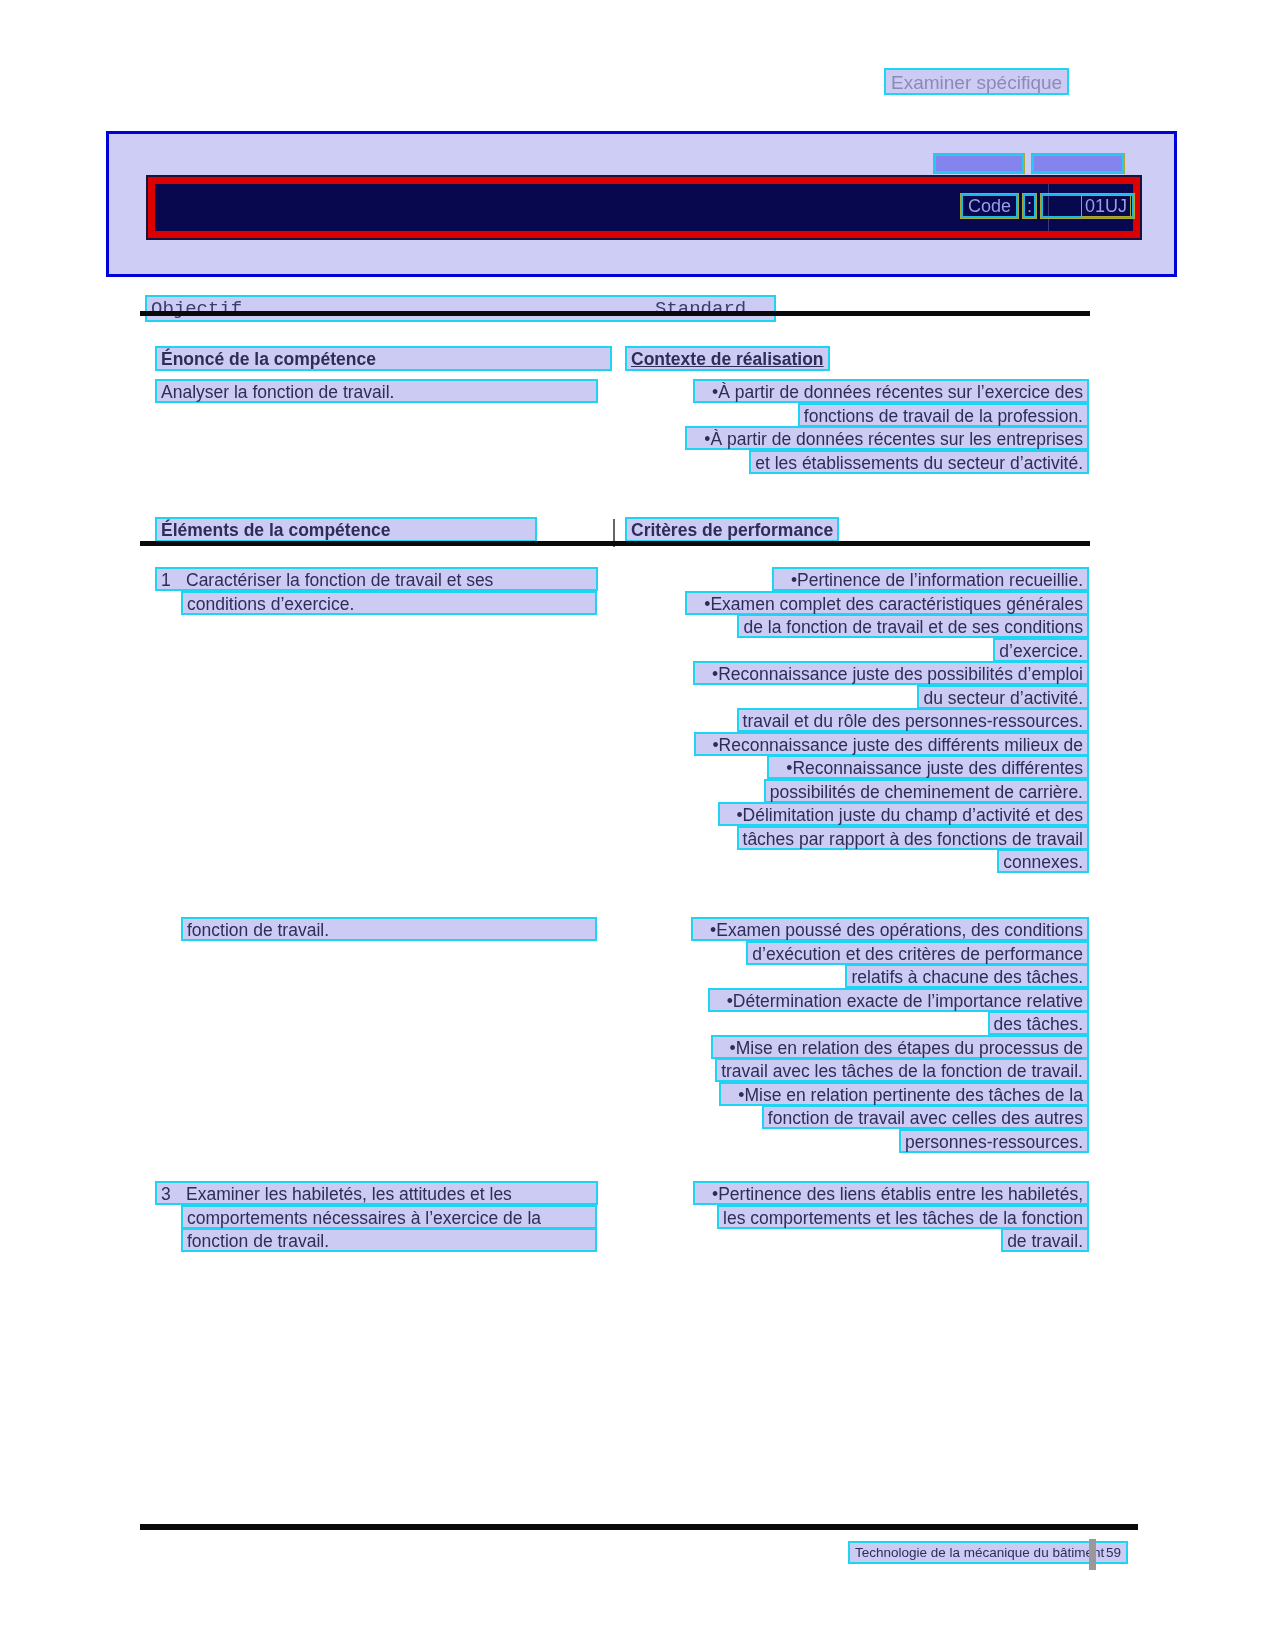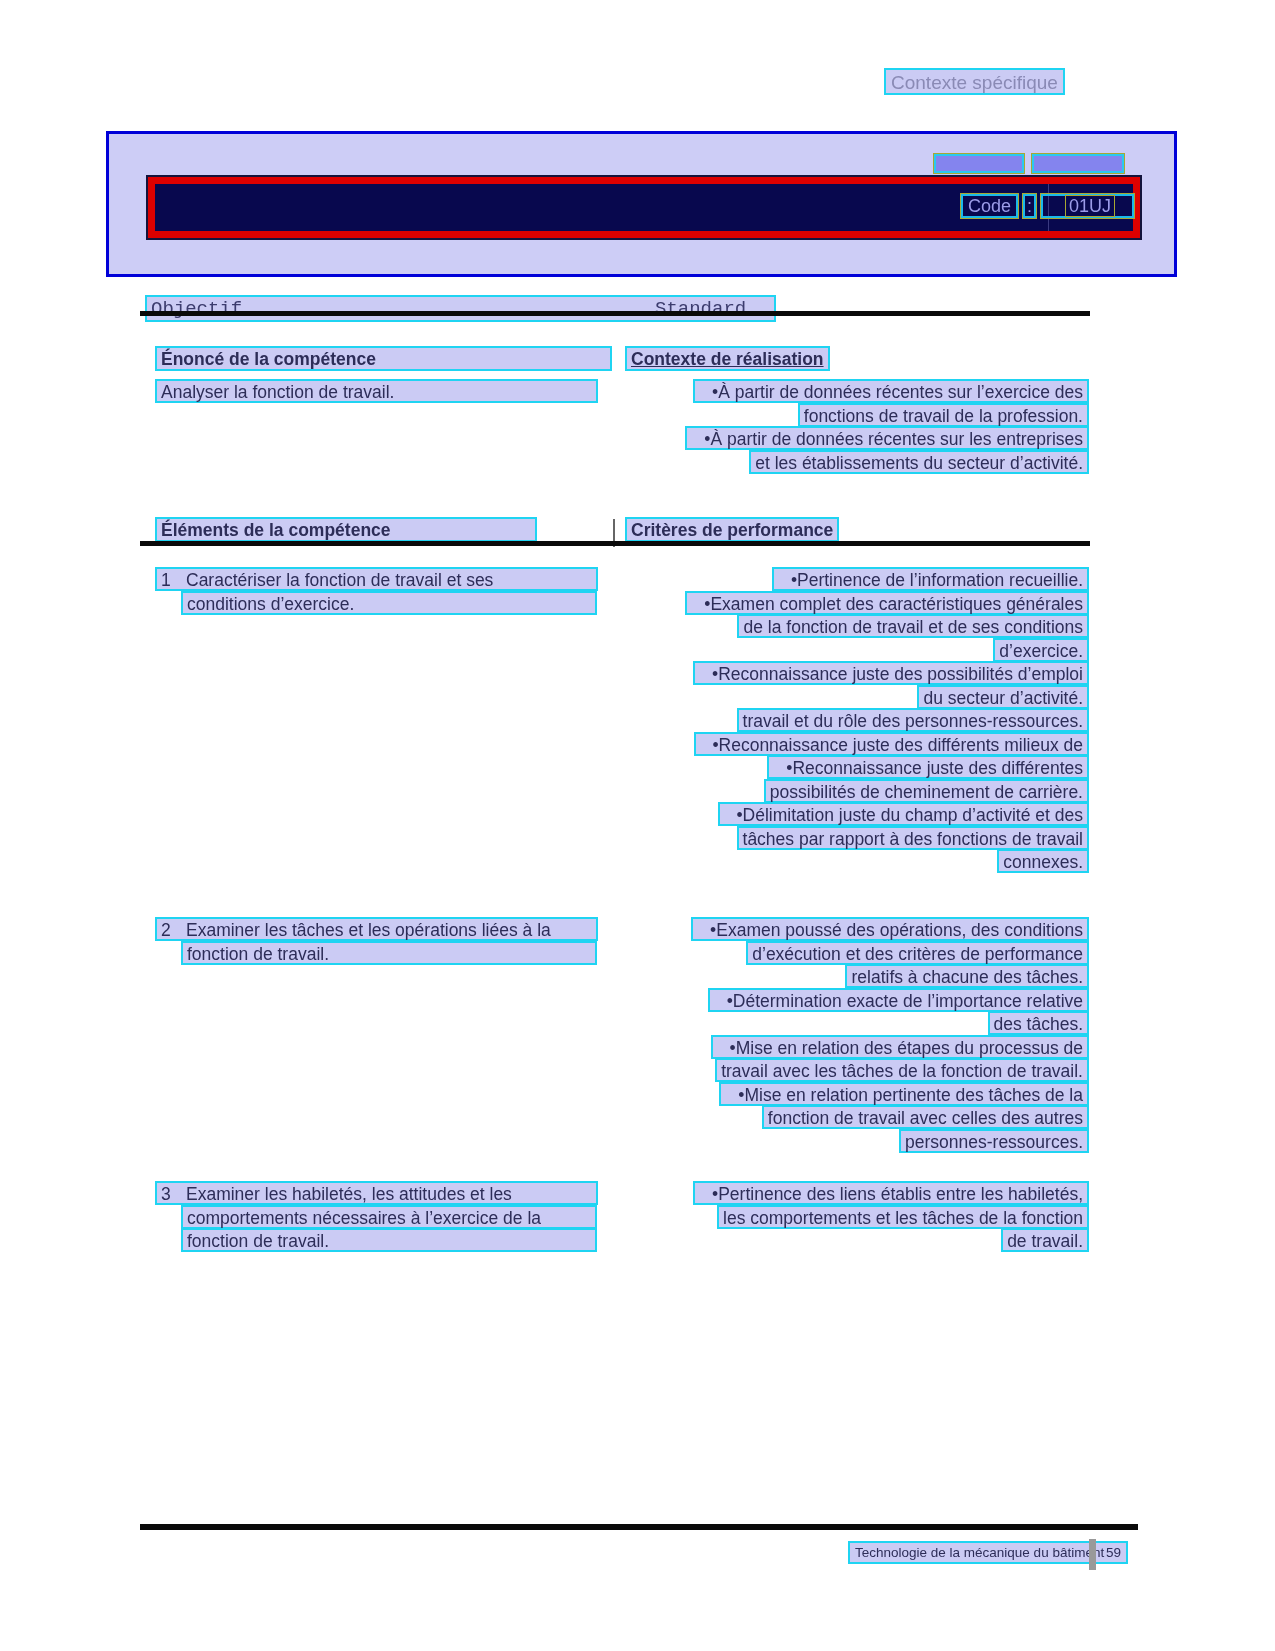--- a/index.html
+++ b/index.html
@@ -32,21 +32,21 @@
   .form-field.f2{left:922px;width:94px;}
   .navy-bar{position:absolute;left:39px;top:43px;width:992px;height:61px;
             background:var(--banner-navy,#08084e);border:7px solid var(--banner-red,#dd0000);
             outline:2px solid #14143c;box-sizing:border-box;}
   .navy-divider{position:absolute;left:893px;top:0;width:1px;height:100%;background:#3a3a80;}
   .code-row{position:absolute;top:10px;right:-1px;display:flex;gap:5px;height:24px;}
   .code-chip{border:2px solid #1ab8ea;outline:1px solid #a8a833;color:#9b9be8;
              font-size:18px;line-height:20px;height:24px;box-sizing:border-box;padding:0 5px;background:transparent;}
   .code-sep{padding:0 2px;}
   .code-value-box{border:2px solid #1ab8ea;width:93px;height:24px;box-sizing:border-box;
-                  text-align:right;padding:0 18px;background:transparent;}
+                  text-align:right;padding:0 2px;background:transparent;}
   .code-value{outline:1px solid #a8a833;color:#9b9be8;font-size:18px;line-height:20px;padding:0 3px;}
 
   
   .objectif-bar{position:absolute;left:145px;top:295px;width:631px;height:27px;
                 font-family:"Liberation Mono",monospace;font-size:19px;color:#3c3c6e;}
   .objectif-bar .obj{position:absolute;left:4px;top:1px;line-height:23px;}
   .objectif-bar .std{position:absolute;left:508px;top:1px;line-height:23px;}
 
   .rule{position:absolute;background:#0a0a0a;}
   .rule-top{left:140px;top:311px;width:950px;height:5px;}
@@ -69,21 +69,21 @@
   .footer-chip{position:absolute;left:848px;top:1541px;width:280px;height:23px;
                display:flex;align-items:center;justify-content:space-between;
                font-size:13.5px;color:#2d2d58;padding:0 5px;box-sizing:border-box;}
   .footer-bar{position:absolute;left:239px;top:-4px;width:7px;height:31px;background:#999;}
 </style>
 </head>
 <body>
 
 <div class="page" style="--hl-bg: #cbcbf4; --hl-border: #1fd4f2; --ink: #2d2d58; --frame-blue: #0000d8; --frame-bg: #cdcdf6; --banner-navy: #08084e; --banner-red: #dd0000;">
 
-  <span class="chip formation-tag">Contexte spécifique</span>
+  <span class="chip formation-tag">Examiner spécifique</span>
 
   <div class="header-box">
     <div class="form-field f1"></div>
     <div class="form-field f2"></div>
     <div class="navy-bar">
       <div class="navy-divider"></div>
       <div class="code-row">
         <span class="code-chip">Code</span>
         <span class="code-chip code-sep">:</span>
         <span class="code-chip code-value-box"><span class="code-value">01UJ</span></span>
@@ -137,21 +137,20 @@
         <div class="line-row"><span class="chip line-chip"><span class="dot">•</span>Reconnaissance juste des différents milieux de</span></div>
         <div class="line-row"><span class="chip line-chip"><span class="dot">•</span>Reconnaissance juste des différentes</span></div>
         <div class="line-row cont-r"><span class="chip line-chip">possibilités de cheminement de carrière.</span></div>
         <div class="line-row"><span class="chip line-chip"><span class="dot">•</span>Délimitation juste du champ d’activité et des</span></div>
         <div class="line-row cont-r"><span class="chip line-chip">tâches par rapport à des fonctions de travail</span></div>
         <div class="line-row cont-r"><span class="chip line-chip">connexes.</span></div>
       </div>
   </div>
   <div class="item" id="item-1">
     <div class="col-left">
-        <div class="line-row"><span class="chip line-chip lw1"><span class="num">2</span>Examiner les tâches et les opérations liées à la</span></div>
         <div class="line-row"><span class="chip line-chip lw2 cont-l">fonction de travail.</span></div>
       </div>
     <div class="col-right">
         <div class="line-row"><span class="chip line-chip"><span class="dot">•</span>Examen poussé des opérations, des conditions</span></div>
         <div class="line-row cont-r"><span class="chip line-chip">d’exécution et des critères de performance</span></div>
         <div class="line-row cont-r"><span class="chip line-chip">relatifs à chacune des tâches.</span></div>
         <div class="line-row"><span class="chip line-chip"><span class="dot">•</span>Détermination exacte de l’importance relative</span></div>
         <div class="line-row cont-r"><span class="chip line-chip">des tâches.</span></div>
         <div class="line-row"><span class="chip line-chip"><span class="dot">•</span>Mise en relation des étapes du processus de</span></div>
         <div class="line-row cont-r"><span class="chip line-chip">travail avec les tâches de la fonction de travail.</span></div>

